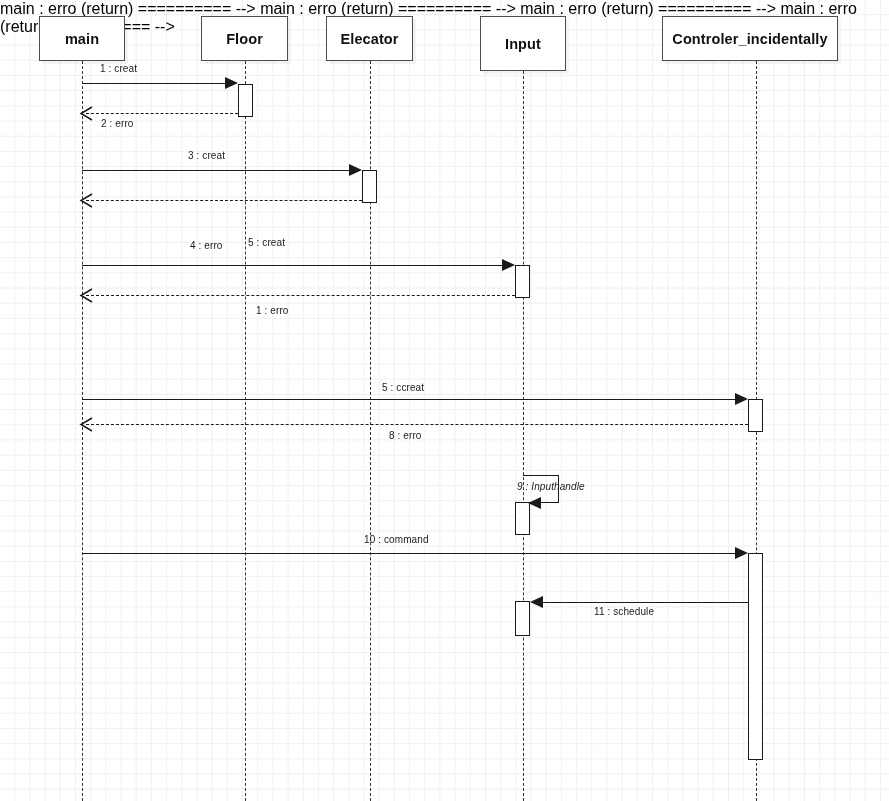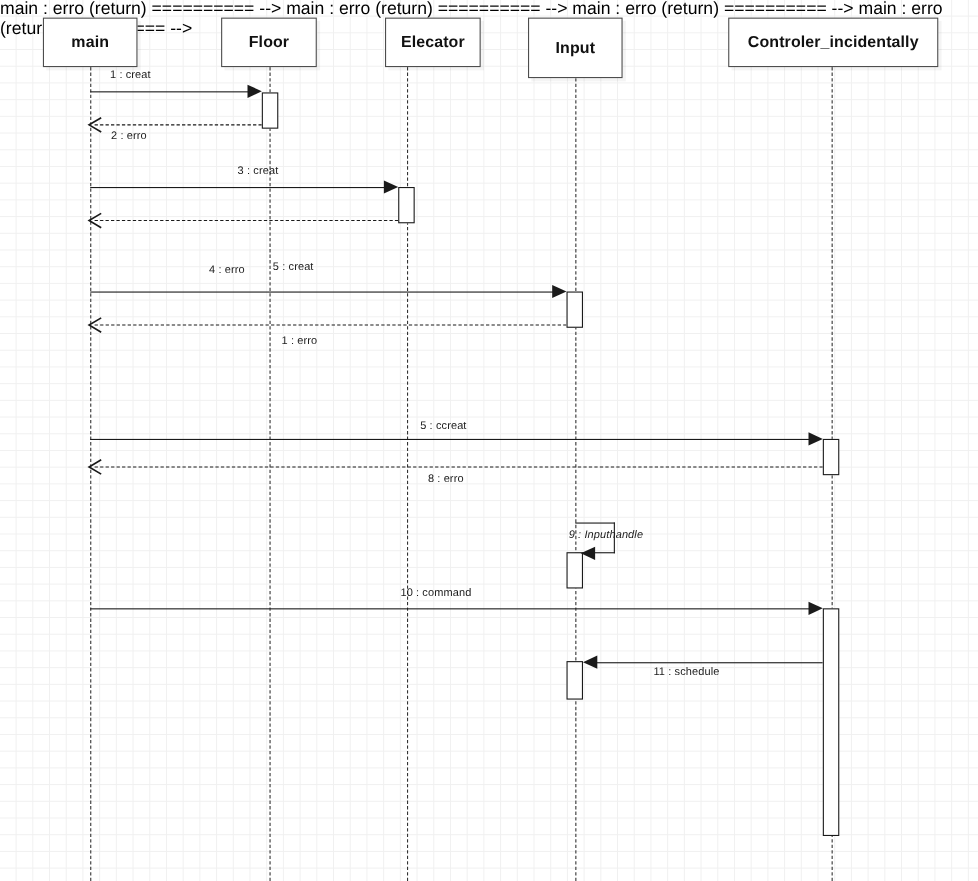--- a/index.html
+++ b/index.html
@@ -112,27 +112,27 @@
   <div class="lifeline" style="left:523px; top:61px; height:740px;"></div>
   <div class="lifeline" style="left:756px; top:61px; height:740px;"></div>
 
   
   <div class="lifeline-box" style="left:39px; top:16px; width:86px; height:45px;">
     <span class="lbl">main</span>
   </div>
   <div class="lifeline-box" style="left:201px; top:16px; width:87px; height:45px;">
     <span class="lbl">Floor</span>
   </div>
-  <div class="lifeline-box" style="left:326px; top:16px; width:87px; height:45px;margin-left:24px;">
+  <div class="lifeline-box" style="left:326px; top:16px; width:87px; height:45px;">
     <span class="lbl">Elecator</span>
   </div>
   <div class="lifeline-box" style="left:480px; top:16px; width:86px; height:55px;">
     <span class="lbl">Input</span>
   </div>
-  <div class="lifeline-box" style="left:662px; top:16px; width:191px; height:45px;">
+  <div class="lifeline-box" style="left:662px; top:16px; width:176px; height:45px;">
     <span class="lbl">Controler_incidentally</span>
   </div>
 
   
   <div class="msg-line solid" style="left:82px; top:83px; width:150px;"></div>
   <div class="arrow-solid-right" style="left:225px; top:77px;"></div>
   <div class="msg-label" style="left:100px; top:63px;">1 : creat</div>
   <div class="activation" style="left:238px; top:84px; width:15px; height:33px;"></div>
 
    main : erro (return) ========== --&gt;
@@ -140,21 +140,21 @@
   <div class="arrow-open-left" style="left:78px; top:105px;">
     <svg width="16" height="17" viewBox="0 0 16 17">
         <polyline points="14,2 3,8.5 14,15" fill="none" stroke="#1a1a1a" stroke-width="1.5"></polyline>
       </svg>
   </div>
   <div class="msg-label" style="left:101px; top:118px;">2 : erro</div>
 
   
   <div class="msg-line solid" style="left:82px; top:170px; width:274px;"></div>
   <div class="arrow-solid-right" style="left:349px; top:164px;"></div>
-  <div class="msg-label" style="left:188px; top:150px;margin-left:28px;">3 : creat</div>
+  <div class="msg-label" style="left:188px; top:150px;">3 : creat</div>
   <div class="activation" style="left:362px; top:170px; width:15px; height:33px;"></div>
 
    main : erro (return) ========== --&gt;
   <div class="msg-line dashed" style="left:86px; top:200px; width:276px;"></div>
   <div class="arrow-open-left" style="left:78px; top:192px;">
     <svg width="16" height="17" viewBox="0 0 16 17">
         <polyline points="14,2 3,8.5 14,15" fill="none" stroke="#1a1a1a" stroke-width="1.5"></polyline>
       </svg>
   </div>
   <div class="msg-label" style="left:190px; top:204px;margin-top:36px;">4 : erro</div>

